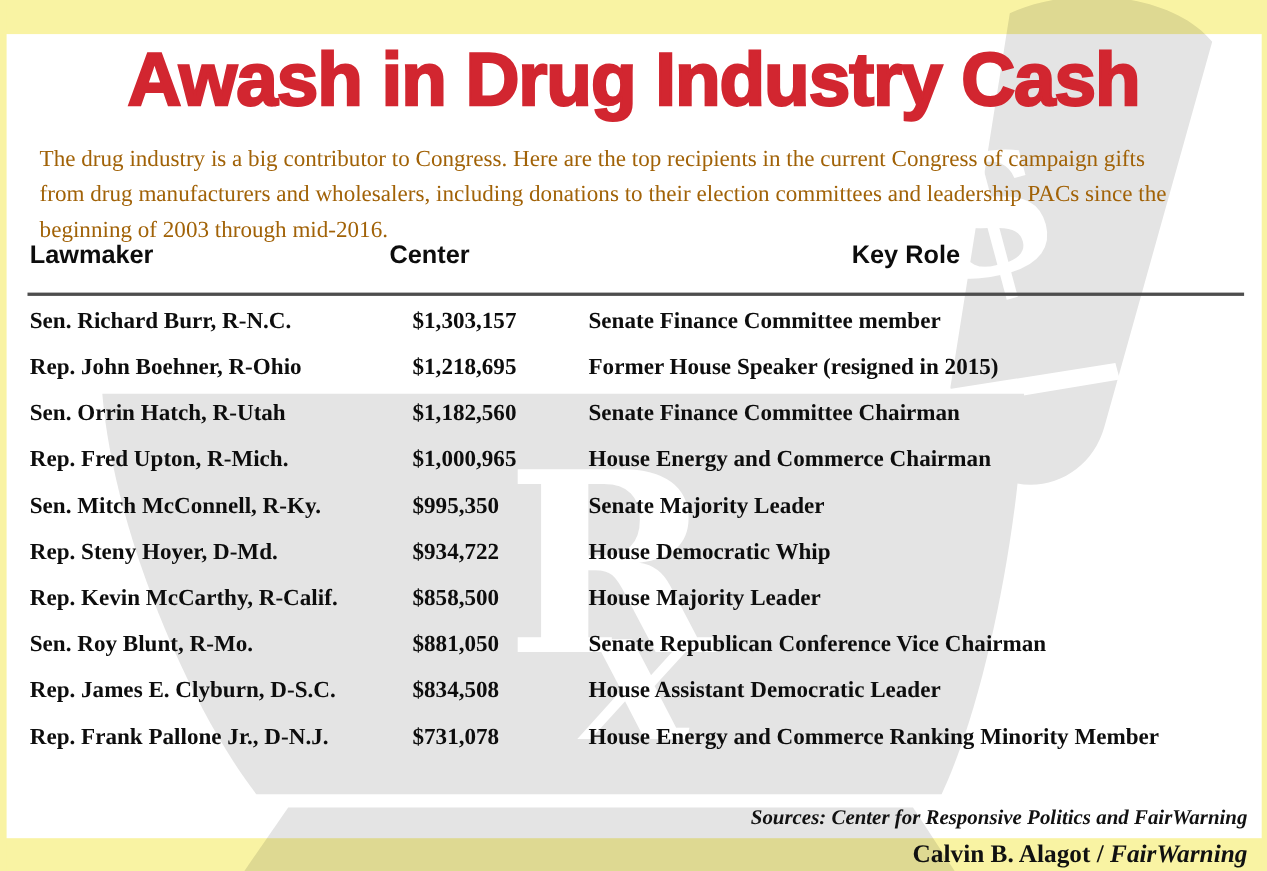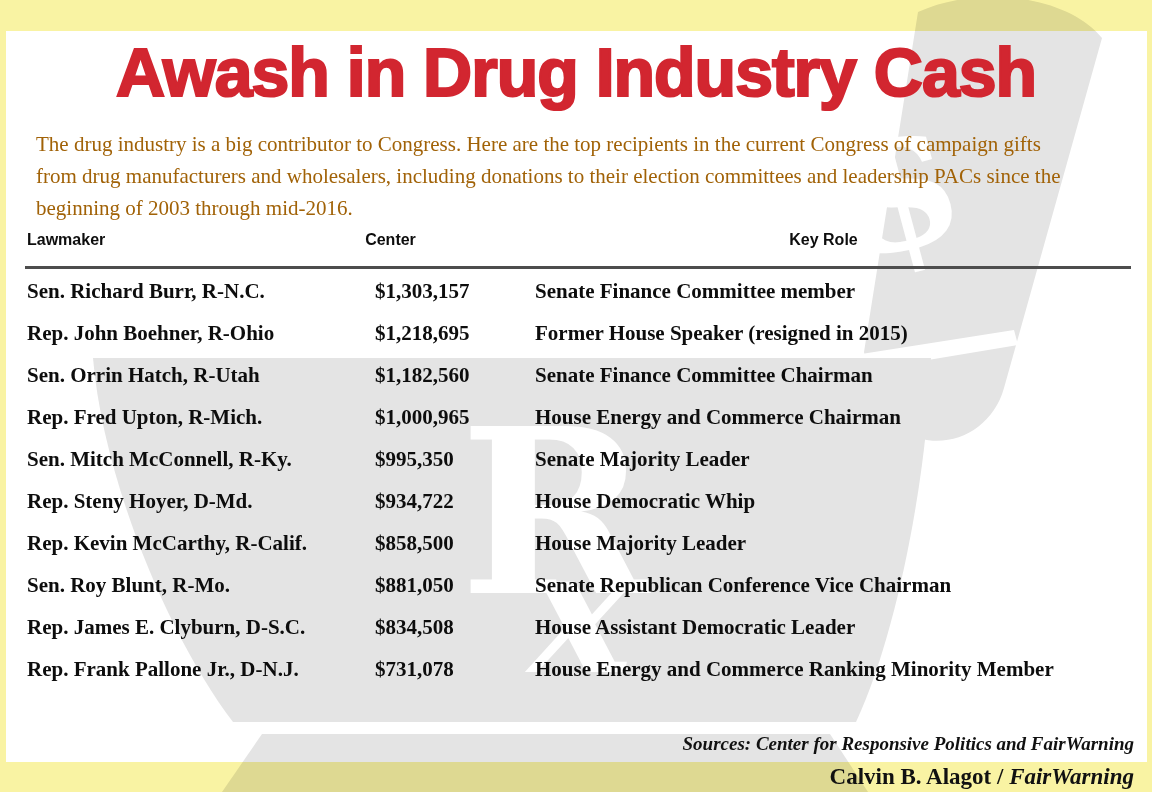--- a/index.html
+++ b/index.html
@@ -26,23 +26,23 @@
     font-family:"Liberation Sans", sans-serif;font-weight:900;
     font-size:68px;line-height:72px;letter-spacing:-1px;
     color:#d22630;-webkit-text-stroke:2.2px #d22630;white-space:nowrap;
   }
   .intro{
     position:absolute;left:36px;top:128px;width:1100px;
     font-size:21px;line-height:32px;color:#a16207;
   }
   .intro div{white-space:nowrap;}
   .col-head{
-    position:absolute;top:231px;
+    position:absolute;top:218px;
     font-family:"Liberation Sans", sans-serif;font-weight:bold;
-    font-size:16px;color:#0d0d0d;letter-spacing:0px;
+    font-size:23px;color:#0d0d0d;letter-spacing:0px;
   }
   .col-head.lawmaker{left:27px;}
   .col-head.amount{left:318px;width:145px;text-align:center;}
   .col-head.role{left:517px;width:613px;text-align:center;}
   .head-rule{
     position:absolute;left:25px;top:266px;width:1106px;height:3px;
     background:#4d4d4d;
   }
   .rows{position:absolute;left:27px;top:270px;width:1104px;}
   .row{

